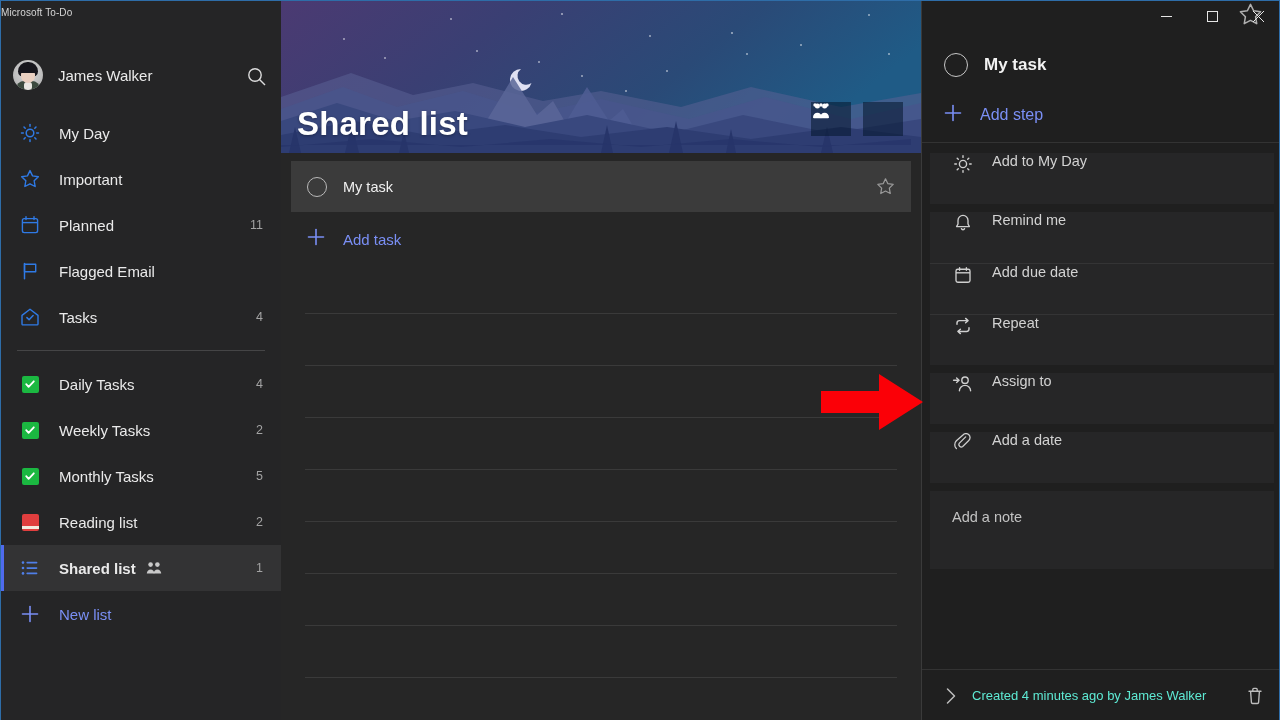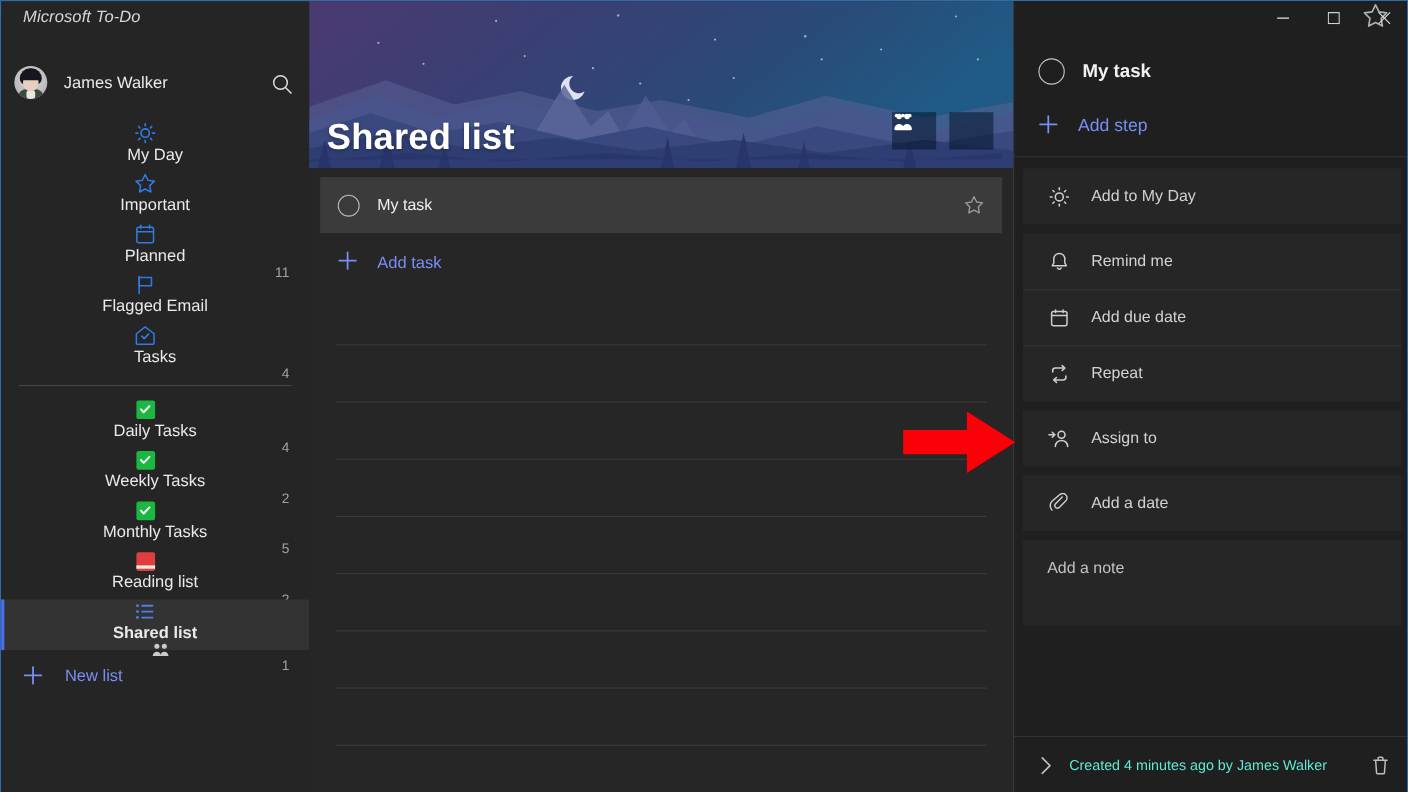--- a/index.html
+++ b/index.html
@@ -20,24 +20,23 @@
 
   
   .titlebar {
     position: absolute; top: 0; left: 0;
     width: 1280px; height: 28px;
     display: flex; align-items: center;
     z-index: 40;
     pointer-events: none;
   }
   .titlebar-label {
-    position: absolute; left: 20px; top: 6px;
-    font-size: 15px; color: #d6d6d6;
+    position: absolute; left: 0; top: 6px;
+    font-size: 10px; color: #d6d6d6;
     letter-spacing: .1px;
-    font-style: italic;
   }
   .win-controls {
     position: absolute; right: 0; top: 0;
     display: flex; height: 31px;
   }
   .win-btn {
     width: 46px; height: 31px;
     display: flex; align-items: center; justify-content: center;
     pointer-events: auto;
   }
@@ -98,21 +97,21 @@
     position: absolute; right: 14px; top: 9px;
     width: 22px; height: 22px;
     display: flex; align-items: center; justify-content: center;
   }
 
   .nav { position: absolute; top: 92px; left: 0; width: 280px; }
   .nav-item {
     position: relative;
     height: 46px;
     display: flex; align-items: center;
-    padding-left: 18px; padding-right: 18px; flex-direction: column;
+    padding-left: 18px; padding-right: 18px;
   }
   .nav-item.selected { background: #333334; }
   .nav-item.selected::before {
     content: ""; position: absolute; left: 0; top: 0;
     width: 3px; height: 46px; background: #4f6bed;
   }
   .nav-icon {
     width: 22px; height: 22px; flex: none;
     display: flex; align-items: center; justify-content: center;
     margin-right: 18px;
@@ -222,21 +221,21 @@
   .addstep {
     position: absolute; top: 98px; left: 0; width: 360px; height: 32px;
     display: flex; align-items: center;
   }
   .addstep .plus { margin-left: 22px; }
   .addstep-label { margin-left: 18px; font-size: 16px; color: #7a8ff5; }
 
   .cards { position: absolute; top: 152px; left: 8px; width: 344px; }
   .card { background: #262627; margin-bottom: 8px; }
   .opt {
-    height: 51px; display: flex; align-items: center;
+    height: 51px; display: flex; align-items: flex-start;
     padding-left: 22px;
   }
   .opt + .opt { border-top: 1px solid #343435; }
   .opt-icon { width: 22px; height: 22px; display:flex; align-items:center; justify-content:center; flex:none; }
   .opt-label { margin-left: 18px; font-size: 14.5px; color: #d2d2d2; }
   .note {
     height: 78px; padding: 18px 0 0 22px;
     font-size: 14.5px; color: #c2c2c2;
   }
 

